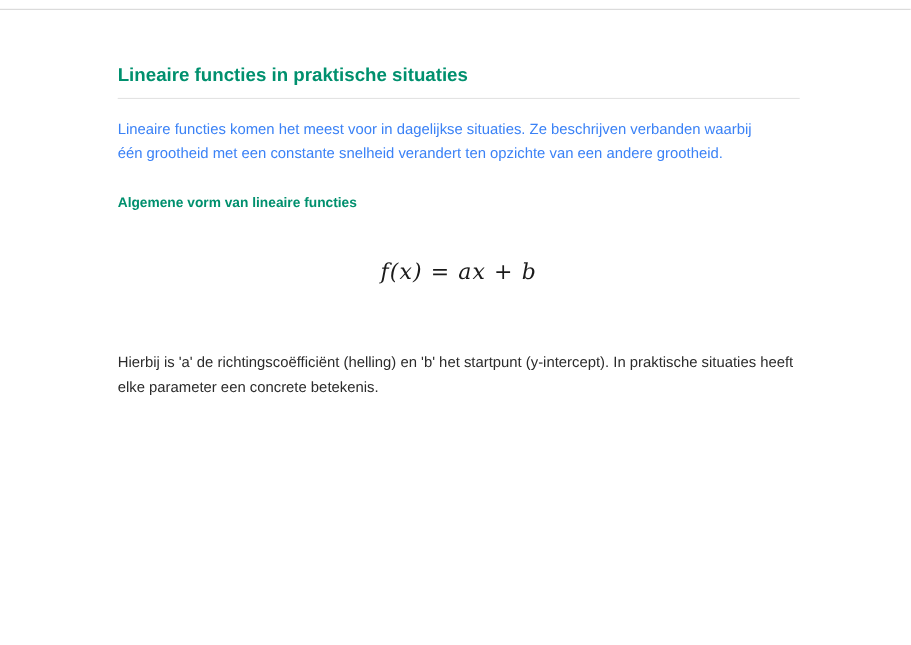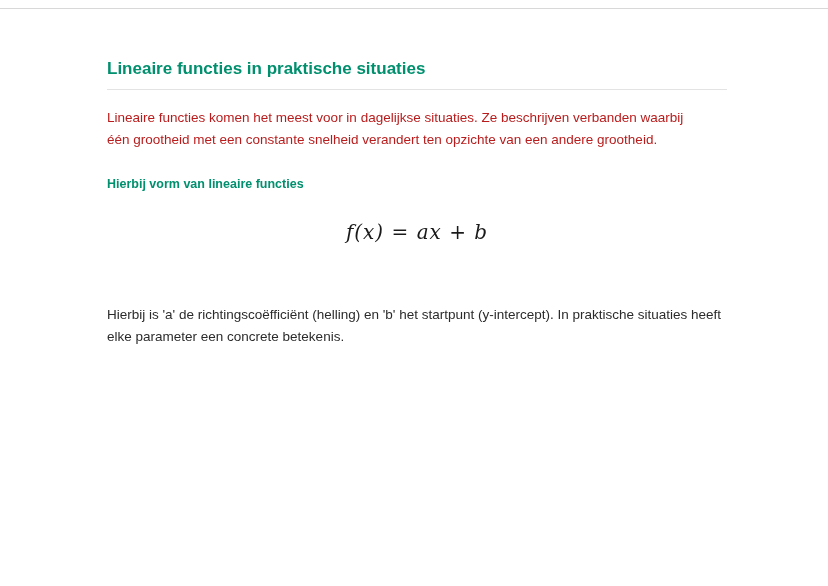--- a/index.html
+++ b/index.html
@@ -36,33 +36,33 @@
     margin-top: 10px;
     border-top: 1px solid #e3e3e3;
     width: 100%;
     height: 0;
   }
 
   .intro-paragraph {
     margin-top: 17px;
     font-size: 13.5px;
     line-height: 22px;
-    color: #b91c1c;
+    color: #3b82f6;
     max-width: 600px;
   }
 
   .sub-heading {
     margin-top: 26px;
     font-size: 12.5px;
     font-weight: 700;
     color: var(--accent, #00906e);
   }
 
   .formula-block {
-    margin-top: 29px;
+    margin-top: 44px;
     text-align: center;
     font-family: "DejaVu Serif", "Liberation Serif", serif;
     font-style: italic;
     font-size: 20px;
     color: #1a1a1a;
     letter-spacing: 1px;
   }
 
   .explanation-paragraph {
     margin-top: 60px;
@@ -78,19 +78,19 @@
 <div class="top-rule"></div>
 
 <div class="content">
 
   <h1 class="page-title">Lineaire functies in praktische situaties</h1>
 
   <div class="title-divider"></div>
 
   <p class="intro-paragraph">Lineaire functies komen het meest voor in dagelijkse situaties. Ze beschrijven verbanden waarbij één grootheid met een constante snelheid verandert ten opzichte van een andere grootheid.</p>
 
-  <h2 class="sub-heading">Hierbij vorm van lineaire functies</h2>
+  <h2 class="sub-heading">Algemene vorm van lineaire functies</h2>
 
   <div class="formula-block">f(x) = ax + b</div>
 
   <p class="explanation-paragraph">Hierbij is 'a' de richtingscoëfficiënt (helling) en 'b' het startpunt (y-intercept). In praktische situaties heeft elke parameter een concrete betekenis.</p>
 
 </div>
 
 </body></html>

